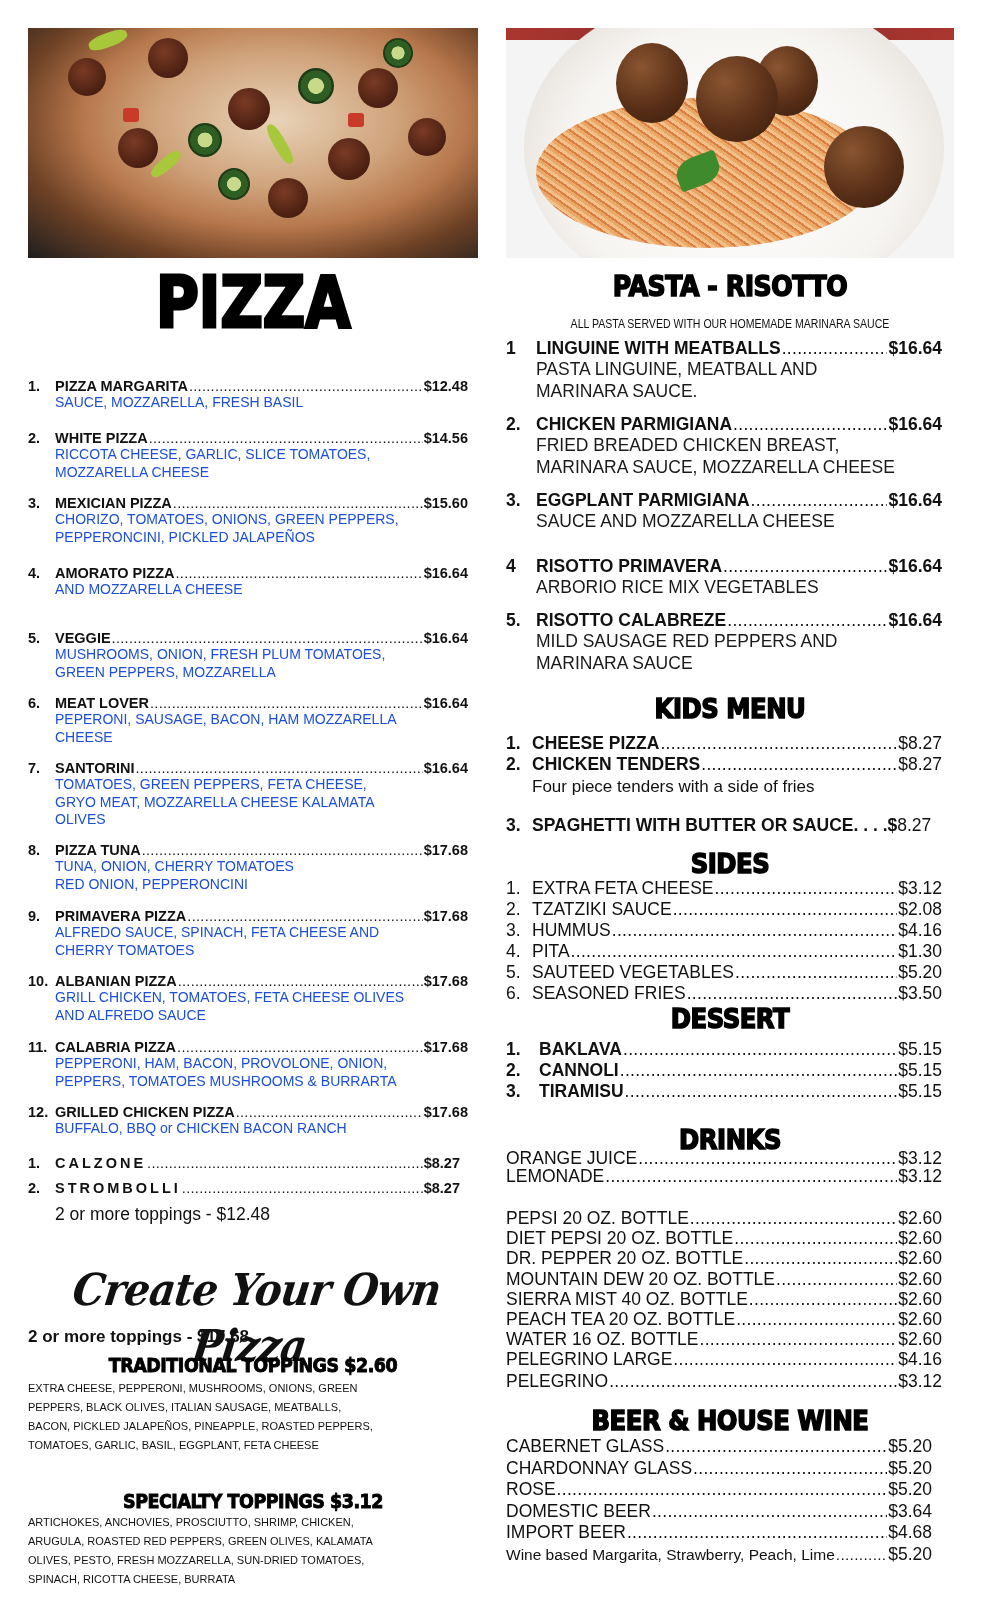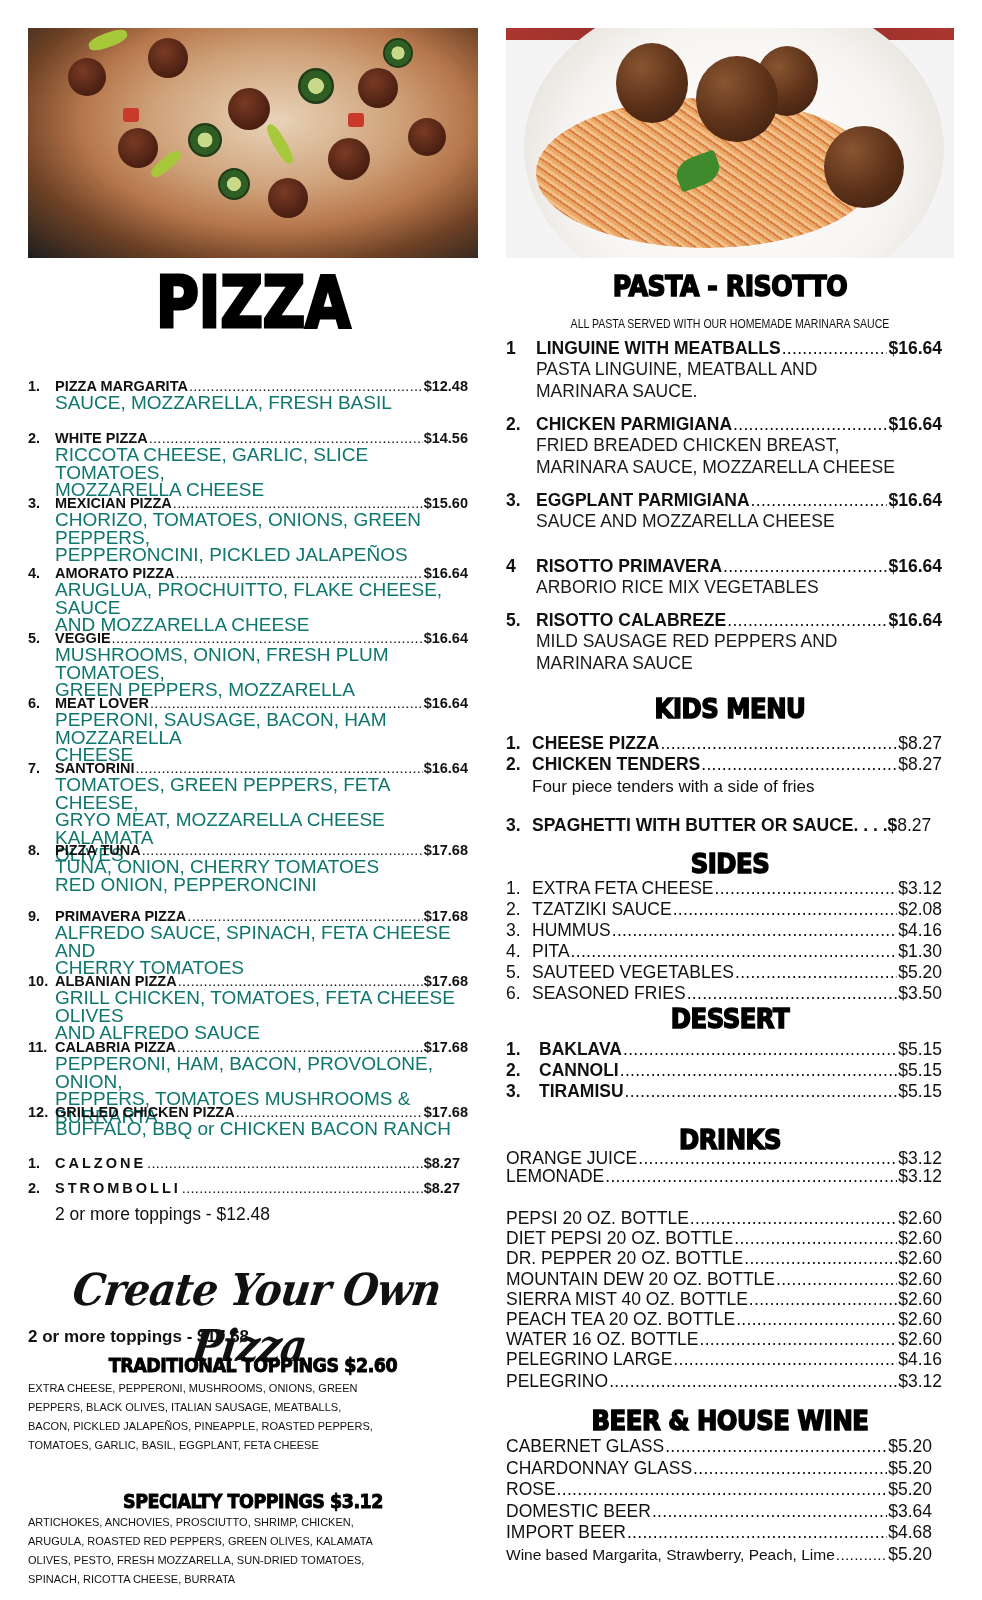--- a/index.html
+++ b/index.html
@@ -58,21 +58,21 @@
   .row .name { flex: none; font-weight: bold; }
   .row .dots { flex: 1 1 auto; overflow: hidden; margin: 0 1px; }
   .row .dots::before { content: "................................................................................................................................................................................................................"; letter-spacing: 0.3px; }
   .row .price { flex: none; }
 
   
   .pizza-list { position: absolute; left: 28px; top: 378px; width: 440px; font-size: 14.5px; }
   .pizza-item { position: absolute; left: 0; width: 440px; }
   .pizza-item .row .num { width: 27px; font-weight: bold; }
   .pizza-item .row .price { font-weight: bold; }
-  .pizza-item .desc { padding-left: 27px; font-size: 19px; line-height: 17.5px; color: #0f766e; }
+  .pizza-item .desc { padding-left: 27px; font-size: 14px; line-height: 17.5px; color: #1d4ed8; }
 
   .calz-list { position: absolute; left: 28px; top: 1155px; width: 432px; font-size: 14.5px; }
   .calz-list .row { height: 25px; }
   .calz-list .num { width: 27px; font-weight: bold; }
   .calz-list .name { letter-spacing: 3px; }
   .calz-list .price { font-weight: bold; }
   .calz-note { position: absolute; left: 55px; top: 1204px; font-size: 17.5px; }
 
   .cyo-note { position: absolute; left: 28px; top: 1327px; width: 450px; font-size: 17px; font-weight: bold; }
   .topping-text { position: absolute; left: 28px; width: 440px; font-size: 11px; line-height: 19px; color: #111; }
@@ -167,21 +167,20 @@
     <div class="desc">CHORIZO, TOMATOES, ONIONS, GREEN PEPPERS,</div>
     <div class="desc">PEPPERONCINI, PICKLED JALAPEÑOS</div>
   </div>
   <div class="pizza-item" style="top:187px">
     <div class="row">
         <span class="num">4.</span>
         <span class="name">AMORATO PIZZA</span>
         <span class="dots"></span>
         <span class="price">$16.64</span>
       </div>
-    <div class="desc">ARUGLUA, PROCHUITTO, FLAKE CHEESE, SAUCE</div>
     <div class="desc">AND MOZZARELLA CHEESE</div>
   </div>
   <div class="pizza-item" style="top:252px">
     <div class="row">
         <span class="num">5.</span>
         <span class="name">VEGGIE</span>
         <span class="dots"></span>
         <span class="price">$16.64</span>
       </div>
     <div class="desc">MUSHROOMS, ONION, FRESH PLUM TOMATOES,</div>

